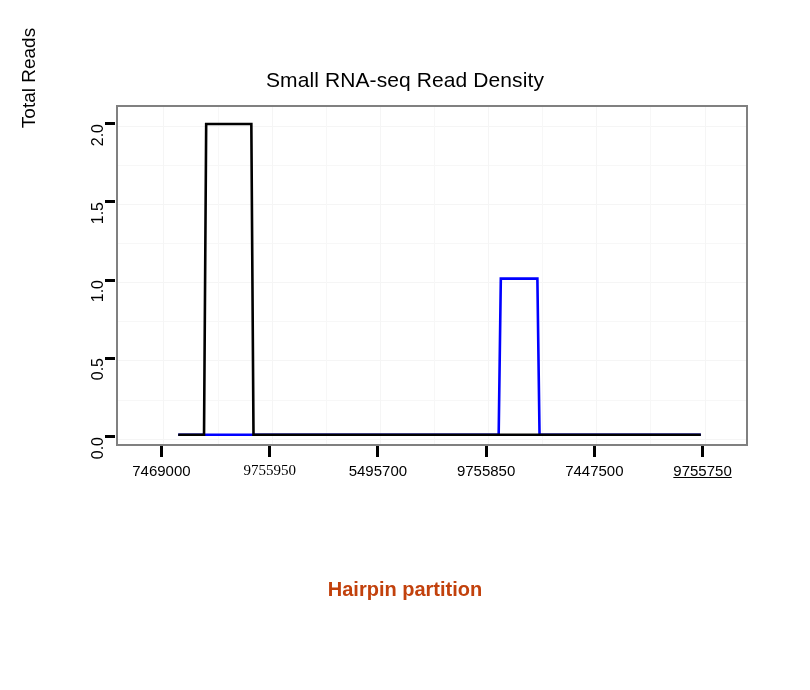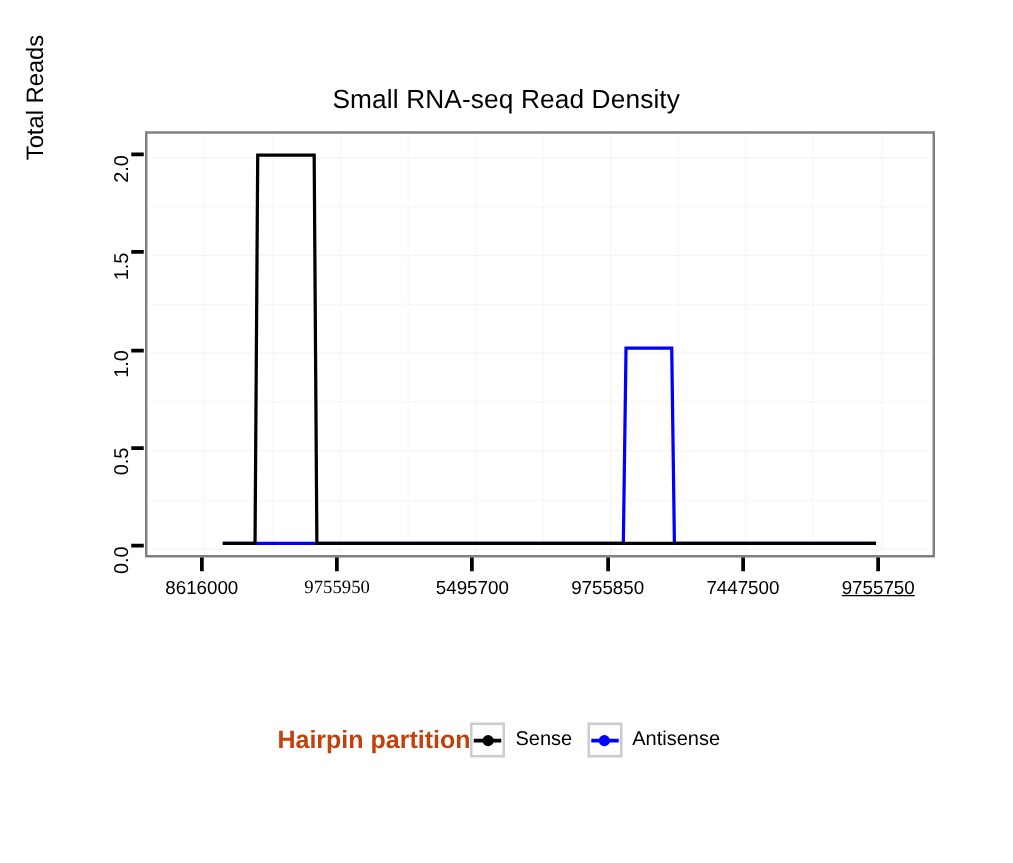--- a/index.html
+++ b/index.html
@@ -235,47 +235,31 @@
         <div class="gridline-v" style="left: 532.438px;"></div>
       </div>
     <svg class="series-svg" id="series-layer" viewBox="0 0 632 341" preserveAspectRatio="none">
         <polyline points="60.60,331.61 383.10,331.61 385.26,173.63 422.05,173.63 424.22,331.61 586.55,331.61" fill="none" stroke="#0000ff" stroke-width="2.6" stroke-linejoin="miter" stroke-linecap="butt" vector-effect="non-scaling-stroke"></polyline>
         <polyline points="60.60,331.61 86.58,331.61 88.74,17.21 134.19,17.21 136.36,331.61 586.55,331.61" fill="none" stroke="#000000" stroke-width="2.6" stroke-linejoin="miter" stroke-linecap="butt" vector-effect="non-scaling-stroke"></polyline>
       </svg>
   </div>
 
   <div id="x-ticks">
       <div class="xtick-mark" style="left: 159.952px; top: 446px;"></div>
-      <div class="xtick-label" style="left: 106.452px; top: 462px;">8616000</div>
+      <div class="xtick-label" style="left: 106.452px; top: 462px;">7469000</div>
       <div class="xtick-mark" style="left: 268.171px; top: 446px;"></div>
       <div class="xtick-label" style="left: 214.671px; top: 462px; font-family: Liberation Serif, serif;">9755950</div>
       <div class="xtick-mark" style="left: 376.39px; top: 446px;"></div>
       <div class="xtick-label" style="left: 322.89px; top: 462px;">5495700</div>
       <div class="xtick-mark" style="left: 484.61px; top: 446px;"></div>
       <div class="xtick-label" style="left: 431.11px; top: 462px;">9755850</div>
       <div class="xtick-mark" style="left: 592.829px; top: 446px;"></div>
       <div class="xtick-label" style="left: 539.329px; top: 462px;">7447500</div>
       <div class="xtick-mark" style="left: 701.048px; top: 446px;"></div>
       <div class="xtick-label" style="left: 647.548px; top: 462px; text-decoration: underline;">9755750</div>
     </div>
 
 
   <div class="legend">
     <div class="legend-title">Hairpin partition</div>
-    <div id="legend-items" style="display:flex;align-items:center;">
-        <div class="legend-item">
-          <div class="legend-key">
-            <div class="key-line" style="background: rgb(0, 0, 0);"></div>
-            <div class="key-dot" style="background: rgb(0, 0, 0);"></div>
-          </div>
-          <div class="legend-label">Sense</div>
-        </div>
-        <div class="legend-item">
-          <div class="legend-key">
-            <div class="key-line" style="background: rgb(0, 0, 255);"></div>
-            <div class="key-dot" style="background: rgb(0, 0, 255);"></div>
-          </div>
-          <div class="legend-label">Antisense</div>
-        </div>
-      </div>
   </div>
 
 </div>
 
 </body></html>

